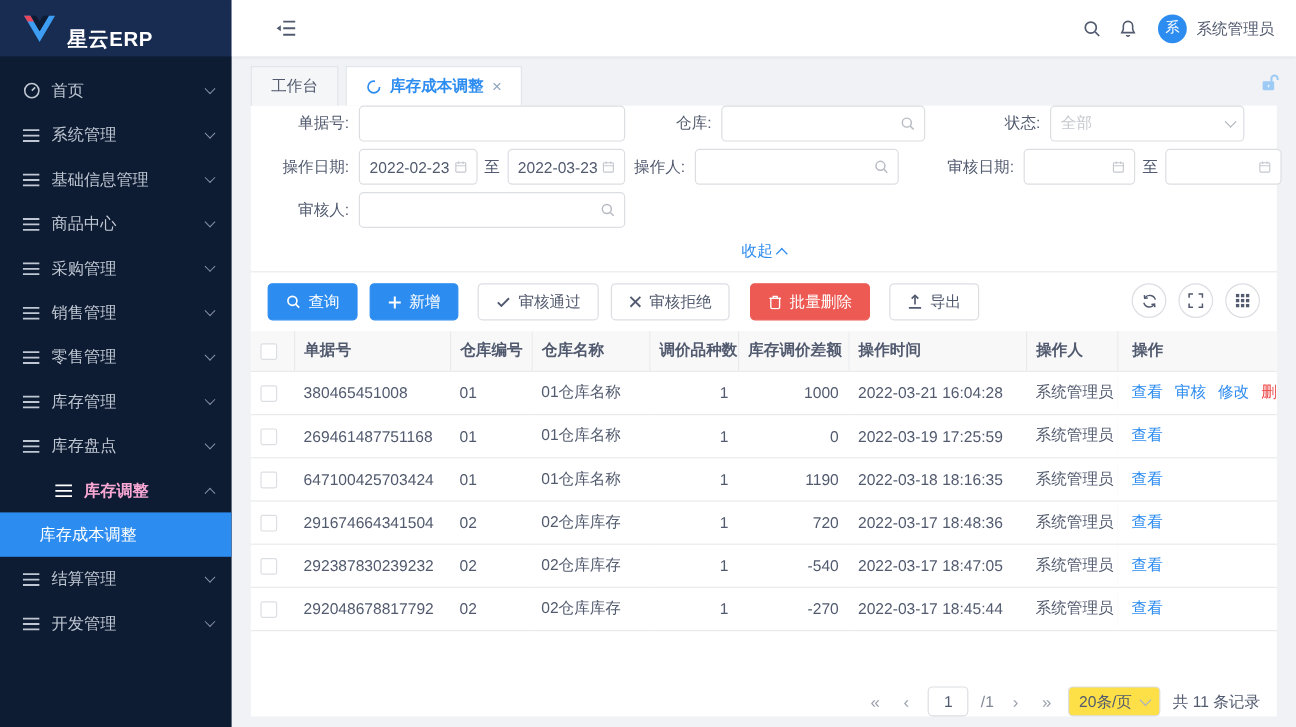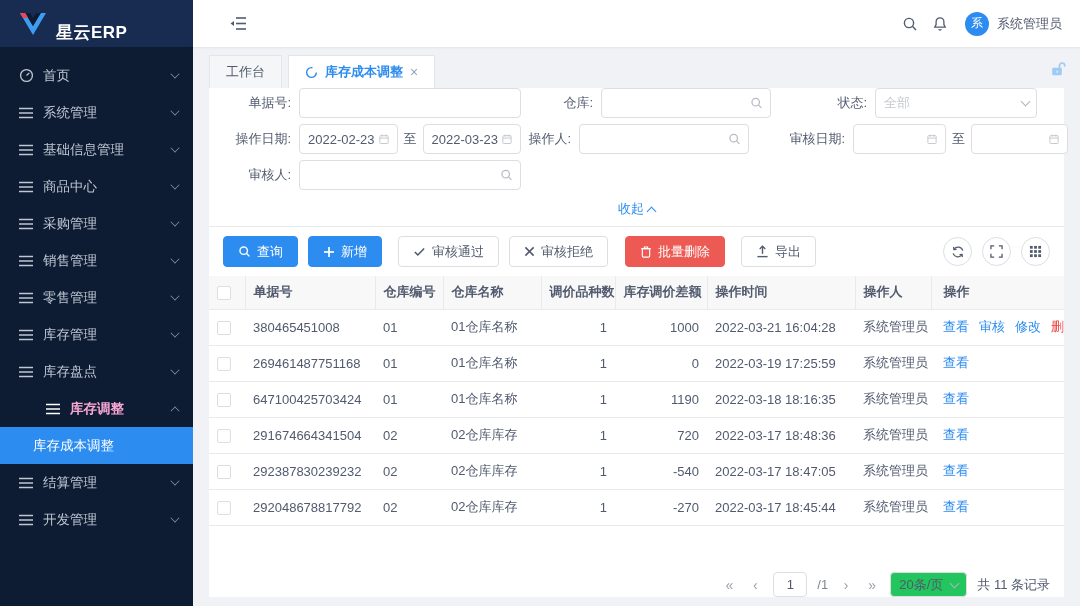--- a/index.html
+++ b/index.html
@@ -51,21 +51,21 @@
   .inp .ph { color:#c5c8ce; }
   .inp .r-ico { position:absolute; right:7px; top:50%; transform:translateY(-50%); color:#b6bac2; display:flex; }
   .caret { width:7px; height:7px; border-right:1.3px solid #b0b4bc; border-bottom:1.3px solid #b0b4bc; transform:rotate(45deg); margin-top:-3px; }
   .date-pair { display:flex; align-items:center; gap:6px; }
   .sep { color:#515a6e; }
   .collapse-row { height:26px; display:flex; align-items:center; justify-content:center; gap:4px; color:#2d8cf0; cursor:pointer; }
   .up-chev { width:7px; height:7px; border-right:1.4px solid #2d8cf0; border-bottom:1.4px solid #2d8cf0; transform:rotate(225deg); margin-top:4px; }
   .divider { height:1px; background:#e8eaec; margin-top:4px; }
 
   
-  .toolbar { display:flex; align-items:center; padding:9px 14px; gap:10px; }
+  .toolbar { display:flex; align-items:flex-start; padding:9px 14px; gap:10px; }
   .btn { height:31px; border-radius:4px; border:1px solid #dcdee2; background:#fff; color:#515a6e; display:flex; align-items:center; gap:6px; padding:0 14px; font-size:13px; cursor:pointer; font-family:inherit; }
   .btn.primary { background:#2d8cf0; border-color:#2d8cf0; color:#fff; }
   .btn.danger { background:#ed5a54; border-color:#ed5a54; color:#fff; }
   .toolbar .spacer { flex:1; }
   .circle-btn { width:29px; height:29px; border-radius:50%; border:1px solid #dcdee2; background:#fff; color:#515a6e; display:flex; align-items:center; justify-content:center; cursor:pointer; margin-left:0; }
 
   
   .table-wrap { flex:1; min-height:0; }
   table { width:100%; border-collapse:collapse; table-layout:fixed; }
   th { background:#f8f8f9; font-weight:bold; color:#515a6e; text-align:left; height:33px; padding:0 8px; border-bottom:1px solid #e8eaec; border-right:1px solid #e8eaec; font-size:13px; white-space:nowrap; overflow:hidden; }
@@ -75,21 +75,21 @@
   th.c-ops, td.c-ops { box-shadow:-6px 0 6px -4px rgba(0,0,0,.15); padding-left:12px; }
   .cb { width:14px; height:14px; border:1px solid #dcdee2; border-radius:2px; background:#fff; display:inline-block; vertical-align:middle; cursor:pointer; }
   .link { color:#2d8cf0; margin-right:10px; cursor:pointer; }
   .link.danger { color:#ed4747; }
   .link:last-child { margin-right:0; }
 
   
   .pagination { display:flex; align-items:center; justify-content:flex-end; gap:10px; padding:8px 14px 0; color:#808695; }
   .pg-nav { font-size:14px; color:#98a0ad; cursor:pointer; width:16px; text-align:center; }
   .pg-box { min-width:34px; height:25px; border:1px solid #dcdee2; border-radius:4px; background:#fff; display:flex; align-items:center; justify-content:center; color:#515a6e; }
-  .pg-size { display:flex; align-items:center; gap:8px; padding:0 8px; height:25px; border:1px solid #dcdee2; border-radius:4px; background:#22c55e; color:#515a6e; cursor:pointer; }
+  .pg-size { display:flex; align-items:center; gap:8px; padding:0 8px; height:25px; border:1px solid #dcdee2; border-radius:4px; background:#fde047; color:#515a6e; cursor:pointer; }
   .pg-total { color:#515a6e; }
 
   svg { display:block; }
 </style>
 </head>
 <body>
 
 <aside class="sidebar">
   <div class="logo">
     <span>

